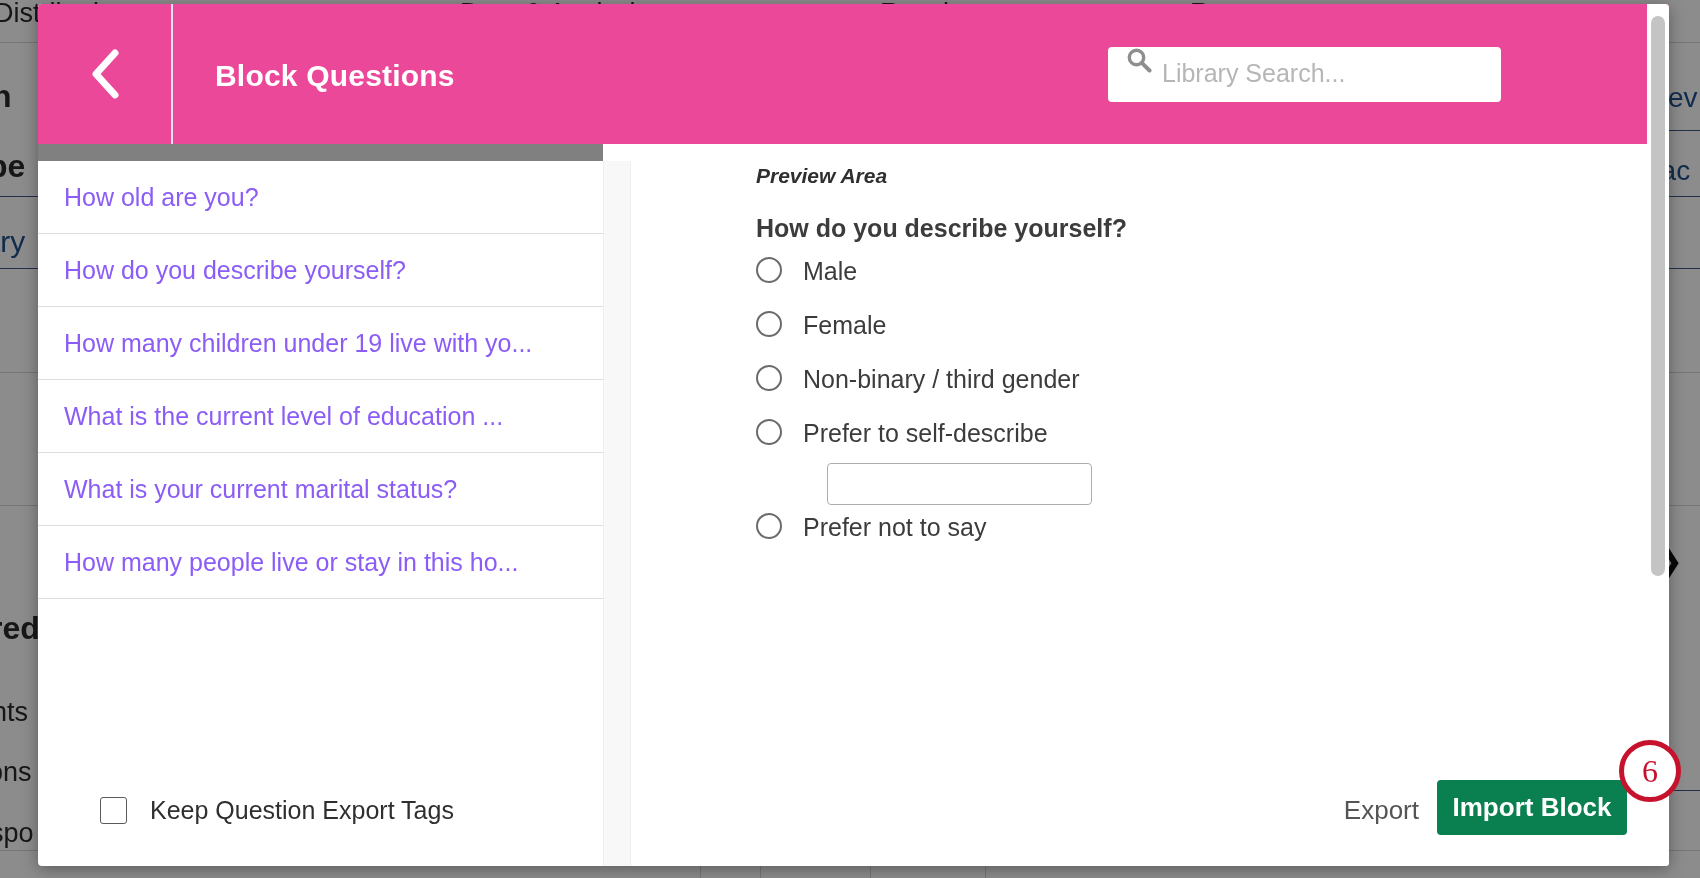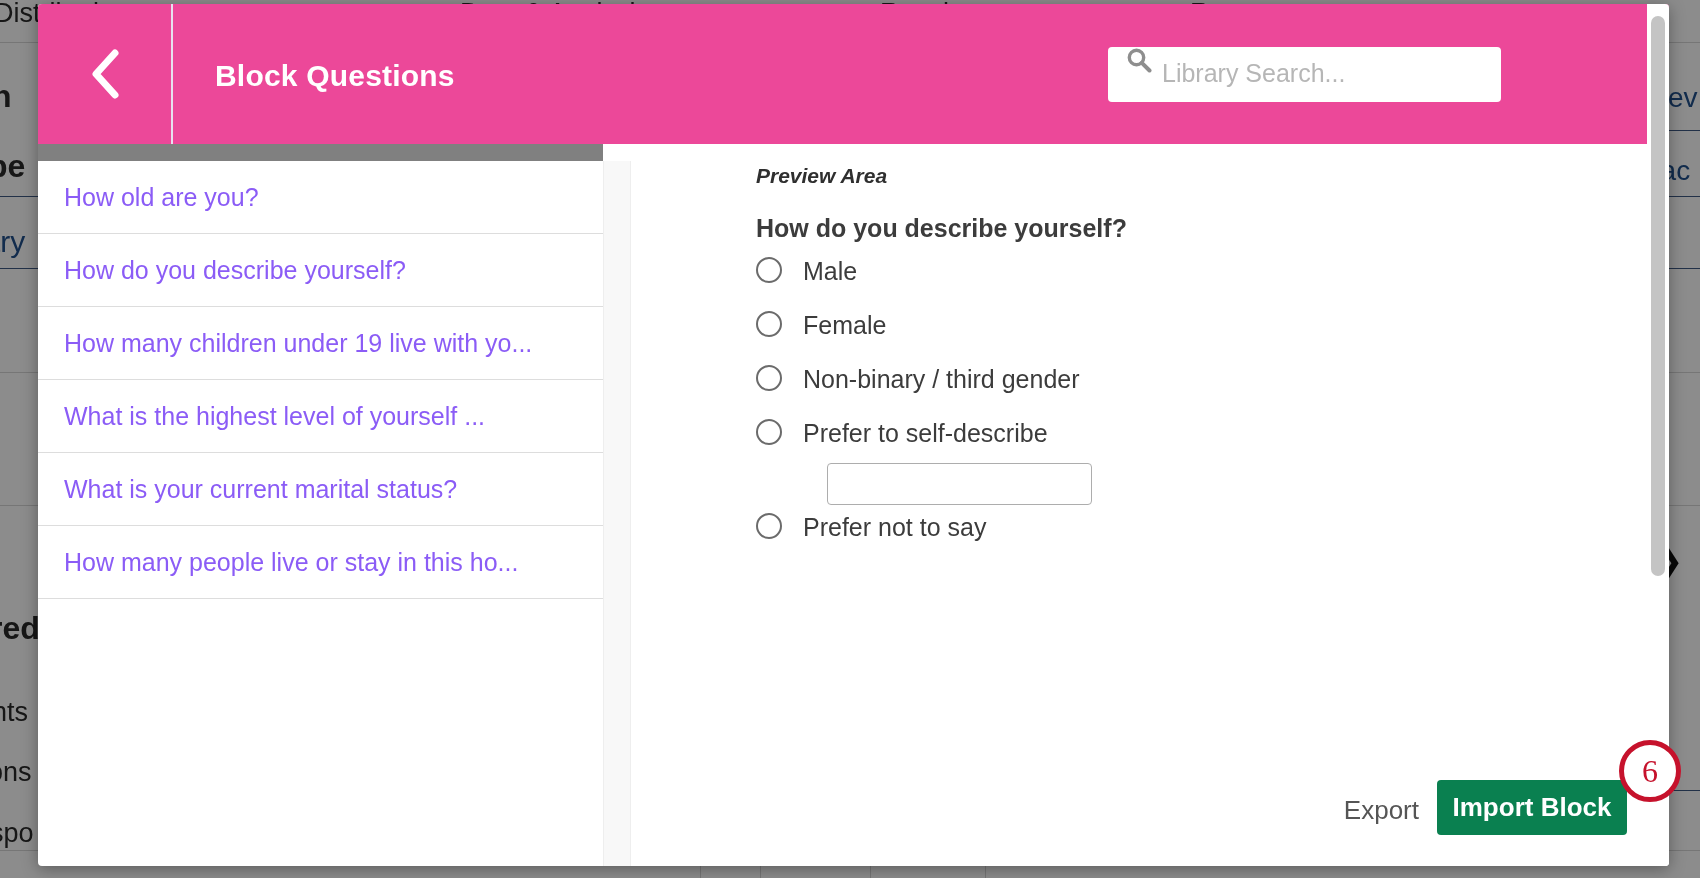--- a/index.html
+++ b/index.html
@@ -293,21 +293,21 @@
       <input id="search-input" type="text" placeholder="Library Search..." style="">
     </div>
   </div>
 
   <div id="gray-strip"></div>
 
   <div id="question-list">
     <div class="q-item">How old are you?</div>
     <div class="q-item">How do you describe yourself?</div>
     <div class="q-item">How many children under 19 live with yo...</div>
-    <div class="q-item">What is the highest level of yourself ...</div>
+    <div class="q-item">What is the current level of education ...</div>
     <div class="q-item">What is your current marital status?</div>
     <div class="q-item">How many people live or stay in this ho...</div>
   </div>
 
   <div id="panel-gutter"></div>
 
   <div id="preview-pane">
     <div id="preview-title">Preview Area</div>
     <div id="preview-question">How do you describe yourself?</div>
 
@@ -329,20 +329,24 @@
         <span class="choice-label">Prefer to self-describe</span>
       </div>
       <input id="self-describe-input" type="text" value="" style="">
       <div class="choice-row" style="margin-top:8px;">
         <span class="radio"></span>
         <span class="choice-label">Prefer not to say</span>
       </div>
     </div>
   </div>
 
+  <div id="footer-checkbox">
+    <span id="keep-tags-box"></span>
+    <span id="keep-tags-label">Keep Question Export Tags</span>
+  </div>
 
   <button id="cancel-button">Export</button>
   <button id="import-block-button">Import Block</button>
 
   <div id="modal-scrollbar-track">
     <div id="modal-scrollbar-thumb"></div>
   </div>
 </div>
 
 <div id="step-badge">6</div>

